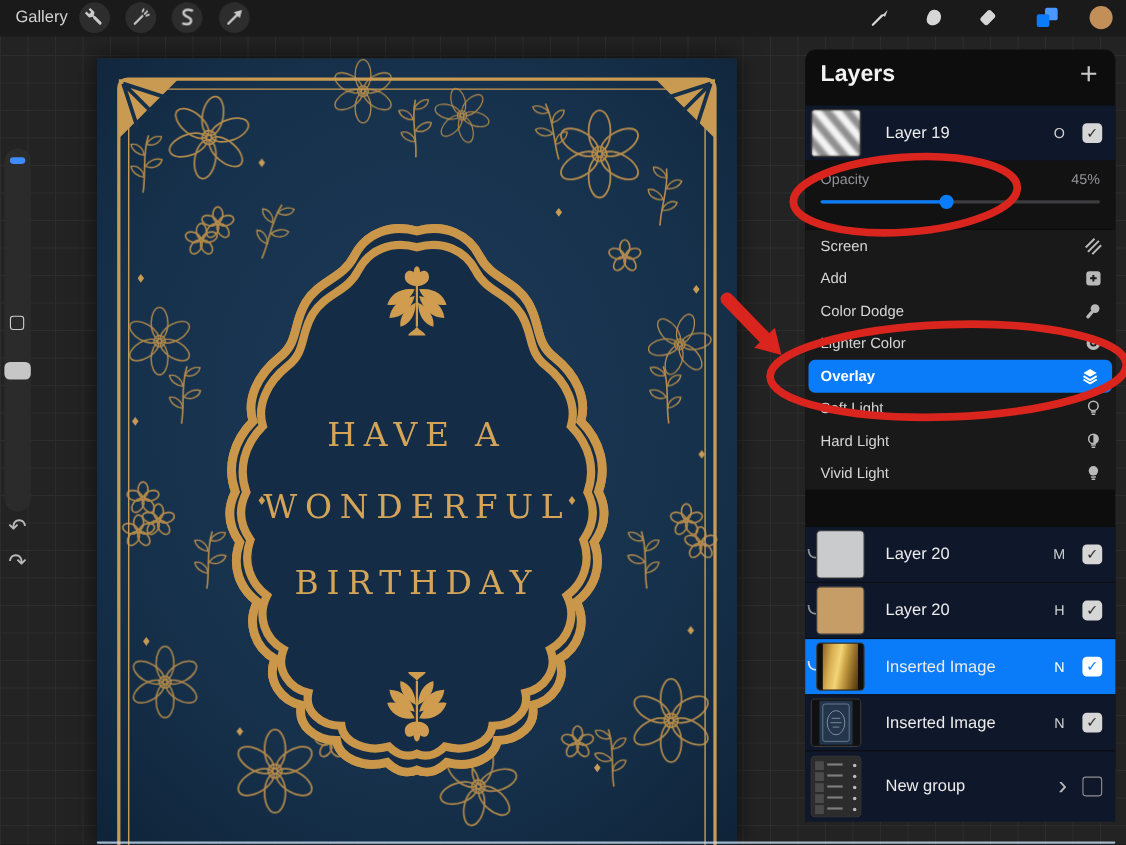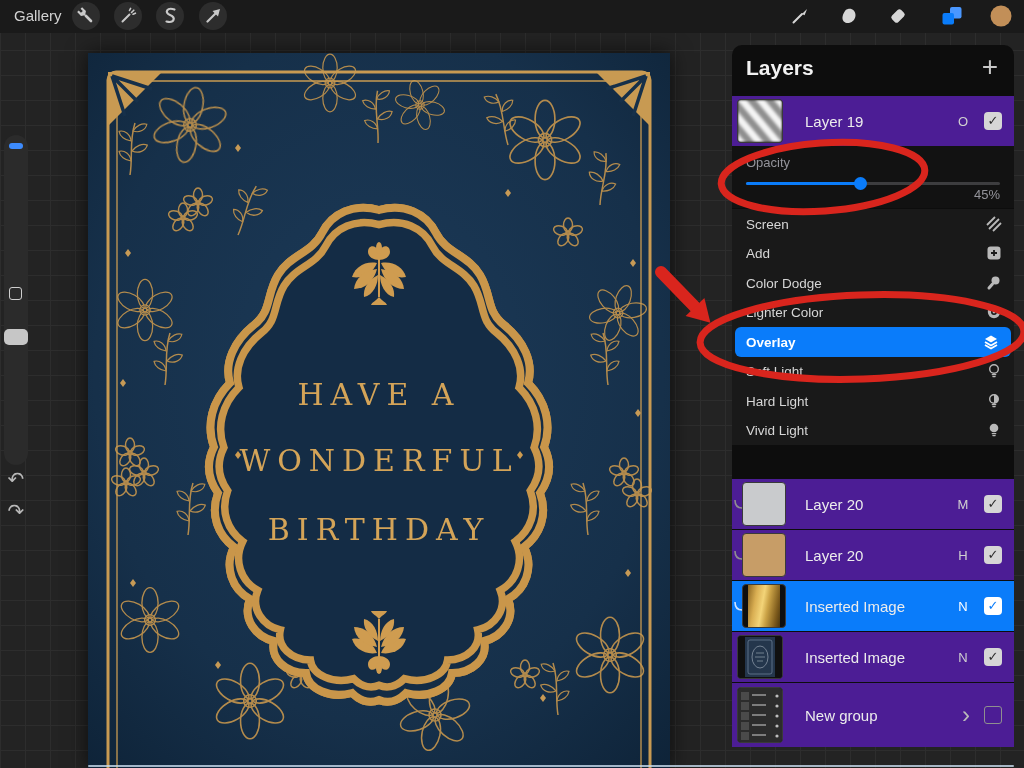--- a/index.html
+++ b/index.html
@@ -25,34 +25,34 @@
   .modbtn{position:absolute;left:5px;top:152px;width:13px;height:13px;border:1.5px solid #cfcfcf;border-radius:3px;}
   .grayhandle{position:absolute;left:0px;top:194px;width:24px;height:16px;border-radius:5px;background:#c6c6c6;}
   .ur{position:absolute;left:2px;width:28px;height:26px;color:#b9b9b9;font-size:20px;line-height:26px;text-align:center;z-index:20;}
   
   .canvas-wrap{position:absolute;left:88px;top:53px;width:582px;height:715px;z-index:10;
     box-shadow:0 0 20px rgba(0,0,0,.65);}
   
   .panel{position:absolute;left:732px;top:45px;width:282px;height:662px;background:#0d0d0d;border-radius:10px;z-index:25;}
   .ptitle{position:absolute;left:14px;top:11px;font-size:21px;font-weight:bold;color:#f2f2f2;}
   .plus{position:absolute;right:16px;top:6px;font-size:28px;font-weight:300;color:#c8c8c8;}
-  .lrow{position:absolute;left:0;width:282px;height:50px;background:#4c1d95;}
+  .lrow{position:absolute;left:0;width:282px;height:50px;background:#0f172a;}
   .lrow.sel{background:#0a7cfa;}
   .thumb{position:absolute;left:5px;top:3px;width:46px;height:44px;border-radius:4px;overflow:hidden;border:1px solid #3a3a3a;background:#101010;}
   .thumb.clip{left:10px;width:44px;}
   .hook{position:absolute;left:1px;top:18px;}
   .lname{position:absolute;left:73px;top:50%;transform:translateY(-50%);font-size:15px;color:#ececec;}
   .bletter{position:absolute;right:42px;top:50%;transform:translateY(-50%);font-size:13px;color:#d0d0d0;width:18px;text-align:center;}
   .chk{position:absolute;right:12px;top:50%;transform:translateY(-50%);width:18px;height:18px;border-radius:4px;
     background:#d6d6d6;color:#2c2c2c;font-size:13px;line-height:18px;text-align:center;}
   .sel .chk{background:#fff;color:#0a7cfa;}
   .chk.empty{background:transparent;border:1.5px solid #8f8f8f;border-radius:3px;color:transparent;}
   .opsec{position:absolute;left:0;top:101px;width:282px;height:62px;background:#121212;text-decoration:underline;}
   .oplabel{position:absolute;left:14px;top:9px;font-size:13px;color:#93939a;}
-  .opval{position:absolute;right:14px;top:9px;font-size:13px;color:#93939a;margin-top:32px;}
+  .opval{position:absolute;right:14px;top:9px;font-size:13px;color:#93939a;}
   .track{position:absolute;left:14px;top:36px;width:254px;height:3px;border-radius:2px;background:#3d3d3f;}
   .fill{position:absolute;left:0;top:0;height:3px;border-radius:2px;background:#0a7cfa;}
   .sthumb{position:absolute;top:-5px;width:13px;height:13px;border-radius:50%;background:#0a7cfa;}
   .blist{position:absolute;left:0;top:164px;width:282px;background:#191919;}
   .brow{position:relative;height:29.5px;width:282px;}
   .brow .bl{position:absolute;left:14px;top:50%;transform:translateY(-50%);font-size:13.5px;color:#d6d6d6;}
   .brow .bic{position:absolute;right:12px;top:50%;transform:translateY(-50%);width:16px;height:16px;}
   .brow.selected{background:#0a7cfa;border-radius:6px;margin:0 3px;width:276px;text-align:center;}
   .brow.selected .bl{color:#fff;font-weight:bold;left:11px;}
   .chev{position:absolute;right:44px;top:50%;transform:translateY(-50%);font-size:24px;font-weight:300;color:#b9b9b9;}

